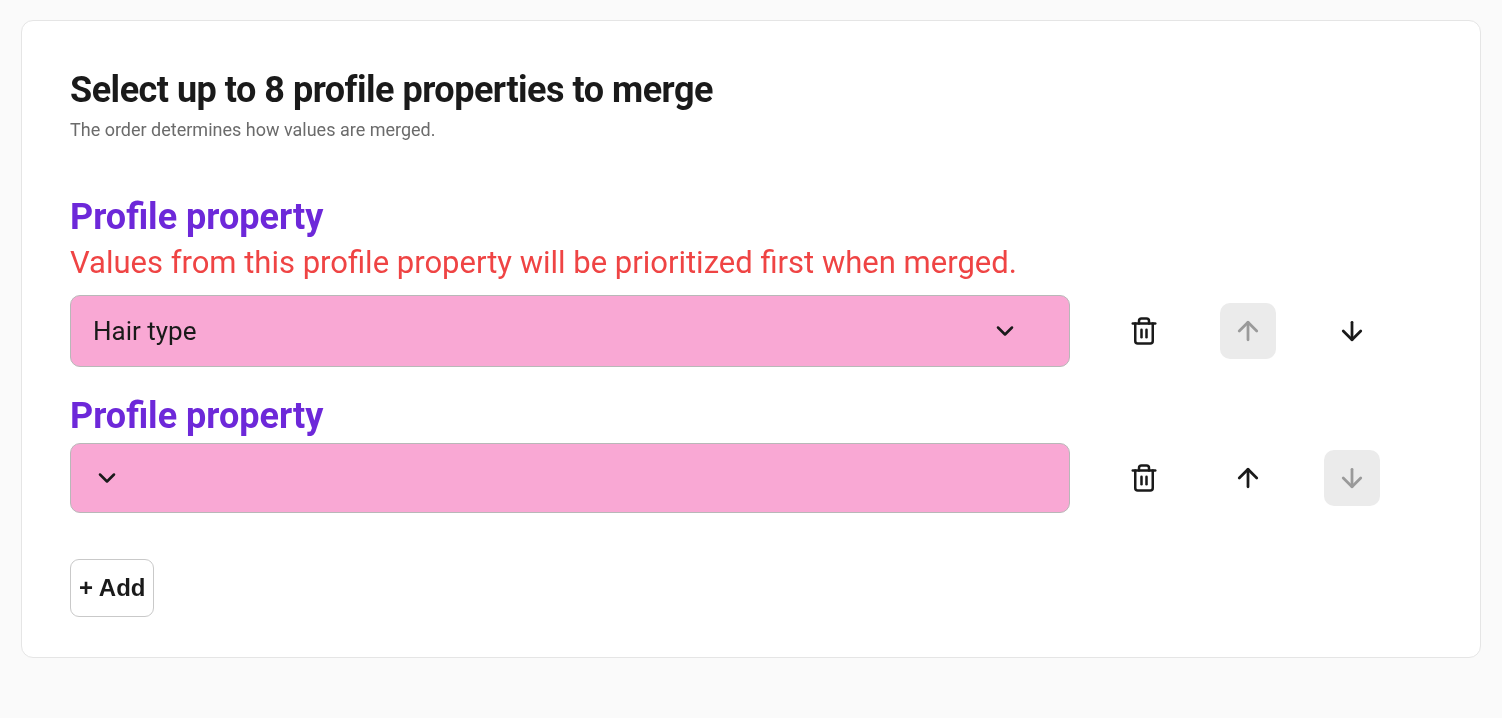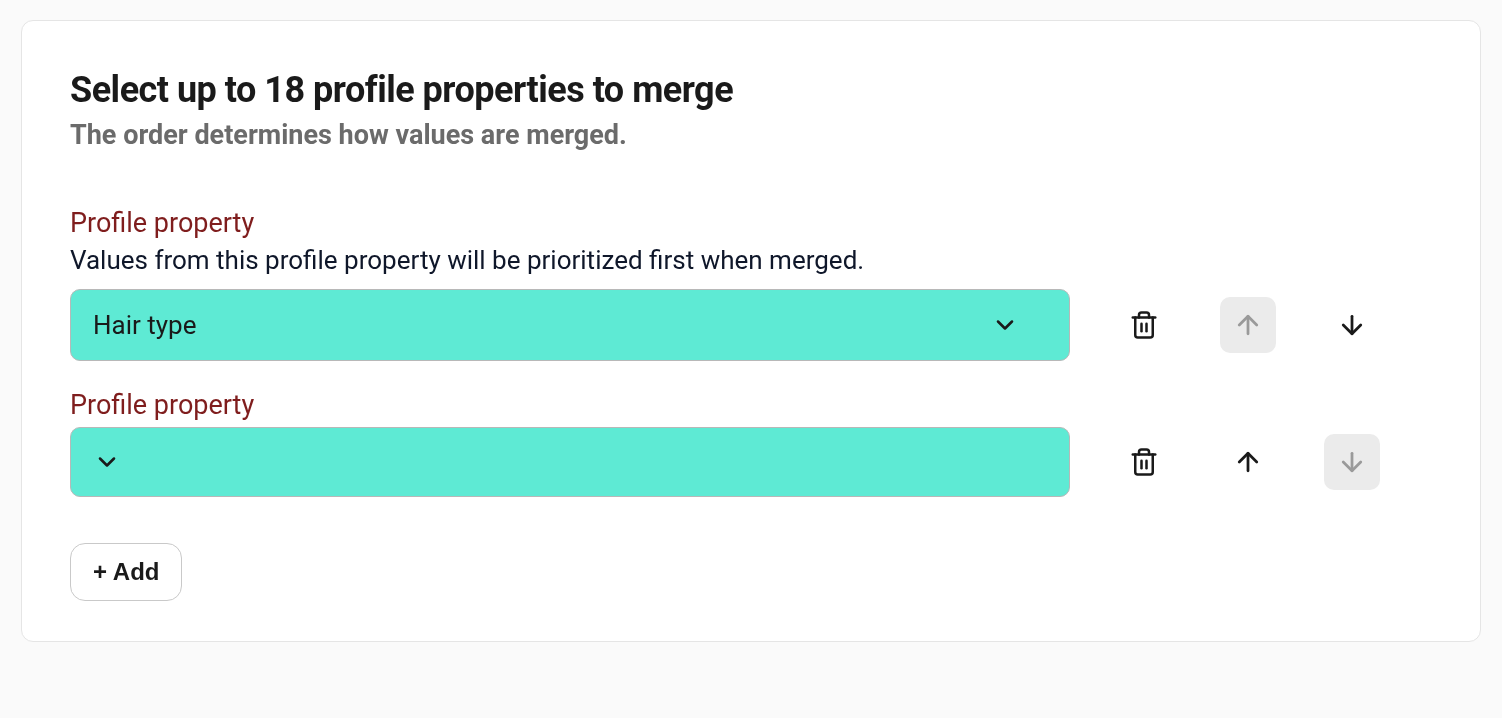--- a/index.html
+++ b/index.html
@@ -27,69 +27,69 @@
       margin-bottom: 56px;
     }
     .header-text h1 {
       font-size: 36px;
       font-weight: 700;
       color: #1a1a1a;
       margin-bottom: 8px;
       letter-spacing: -0.5px;
     }
     .header-text p {
-      font-size: 27px;
+      font-size: 18px;
       color: #6b6b6b;
-      font-weight: 700;
+      font-weight: 400;
     }
     .clear-all-btn {
       background: #fff;
       border: 1.5px solid #c9c9c9;
       border-radius: 10px;
       padding: 18px 32px;
       font-size: 27px;
       color: #1a1a1a;
       cursor: pointer;
       font-weight: 400;
       white-space: nowrap;
       margin-top: 4px;
     }
     .property-block {
       margin-bottom: 28px;
     }
     .property-label {
-      font-size: 27px;
-      color: #7f1d1d;
-      font-weight: 400;
+      font-size: 36px;
+      color: #6d28d9;
+      font-weight: 700;
       margin-bottom: 6px;
     }
     .property-hint {
-      font-size: 26px;
-      color: #0f172a;
+      font-size: 31px;
+      color: #ef4444;
       font-weight: 400;
       margin-bottom: 14px;
     }
     .property-row {
       display: flex;
       align-items: center;
       gap: 26px;
     }
     .select-wrap {
       position: relative;
       flex: 1;
       max-width: 1000px;
     }
     .select {
       width: 100%;
       border: 1.5px solid #b8b8b8;
       border-radius: 10px;
       padding: 20px 50px 20px 22px;
       font-size: 26px;
       color: #1a1a1a;
-      background: #5eead4;
+      background: #f9a8d4;
       cursor: pointer;
       display: flex;
       align-items: center;
       justify-content: space-between;
     }
     .select-value {
       flex: 1;
     }
     .chevron-icon {
       width: 28px;
@@ -122,37 +122,37 @@
     }
     .actions-group {
       display: flex;
       align-items: center;
       gap: 48px;
       margin-left: 20px;
     }
     .add-btn {
       background: #fff;
       border: 1.5px solid #c9c9c9;
-      border-radius: 15px;
-      padding: 14px 22px;
+      border-radius: 9px;
+      padding: 14px 8px;
       font-size: 24px;
       font-weight: 600;
       color: #1a1a1a;
       cursor: pointer;
       margin-top: 18px;
     }
   </style>
 </head>
 <body>
 
 <div class="card">
 
   <div class="header-row">
     <div class="header-text">
-      <h1>Select up to 18 profile properties to merge</h1>
+      <h1>Select up to 8 profile properties to merge</h1>
       <p>The order determines how values are merged.</p>
     </div>
   </div>
 
   
   <div class="property-block">
     <div class="property-label">Profile property</div>
     <div class="property-hint">Values from this profile property will be prioritized first when merged.</div>
     <div class="property-row">
       <div class="select-wrap">

